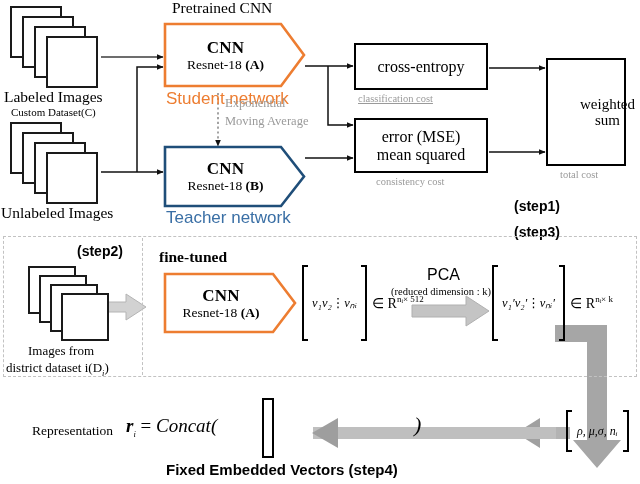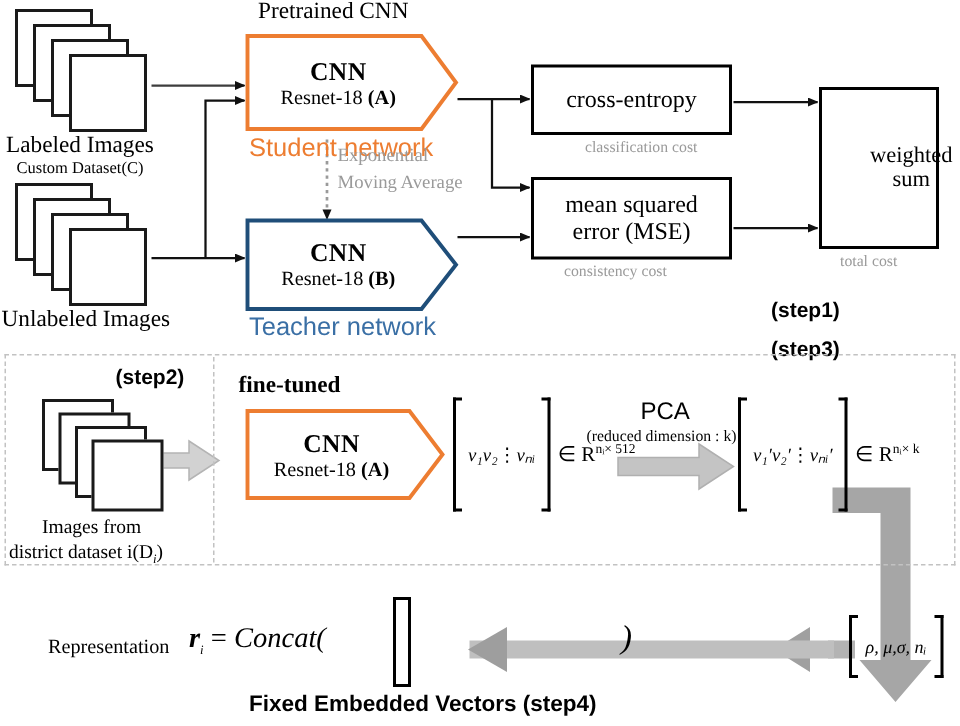--- a/index.html
+++ b/index.html
@@ -139,25 +139,25 @@
       <span>Resnet-18</span>
       <b>(B)</b>
     </div>
   </div>
 </div>
 <div class="netlabel" style="left:166px;top:208px;color:#3a6fa5;">Teacher network</div>
 
 <div class="costbox" style="left:354px;top:43px;width:134px;height:47px;font-size:16px;">
   <span>cross-entropy</span>
 </div>
-<div class="caption" style="left:390px;top:93px;">classification cost</div>
+<div class="caption" style="left:358px;top:93px;text-decoration:underline;">classification cost</div>
 
 <div class="costbox" style="left:354px;top:118px;width:134px;height:55px;font-size:16px;flex-direction:column;">
+  <span>error (MSE)</span>
   <span>mean squared</span>
-  <span>error (MSE)</span>
 </div>
 <div class="caption" style="left:376px;top:176px;">consistency cost</div>
 
 <div class="costbox" style="left:546px;top:58px;width:80px;height:108px;font-size:15px;flex-direction:column;padding-left:43px;">
   <span>weighted</span>
   <span>sum</span>
 </div>
 <div class="caption" style="left:560px;top:169px;">total cost</div>
 
 <div class="lbl sans-b" style="left:514px;top:198px;font-size:14px;">(step1)</div>

